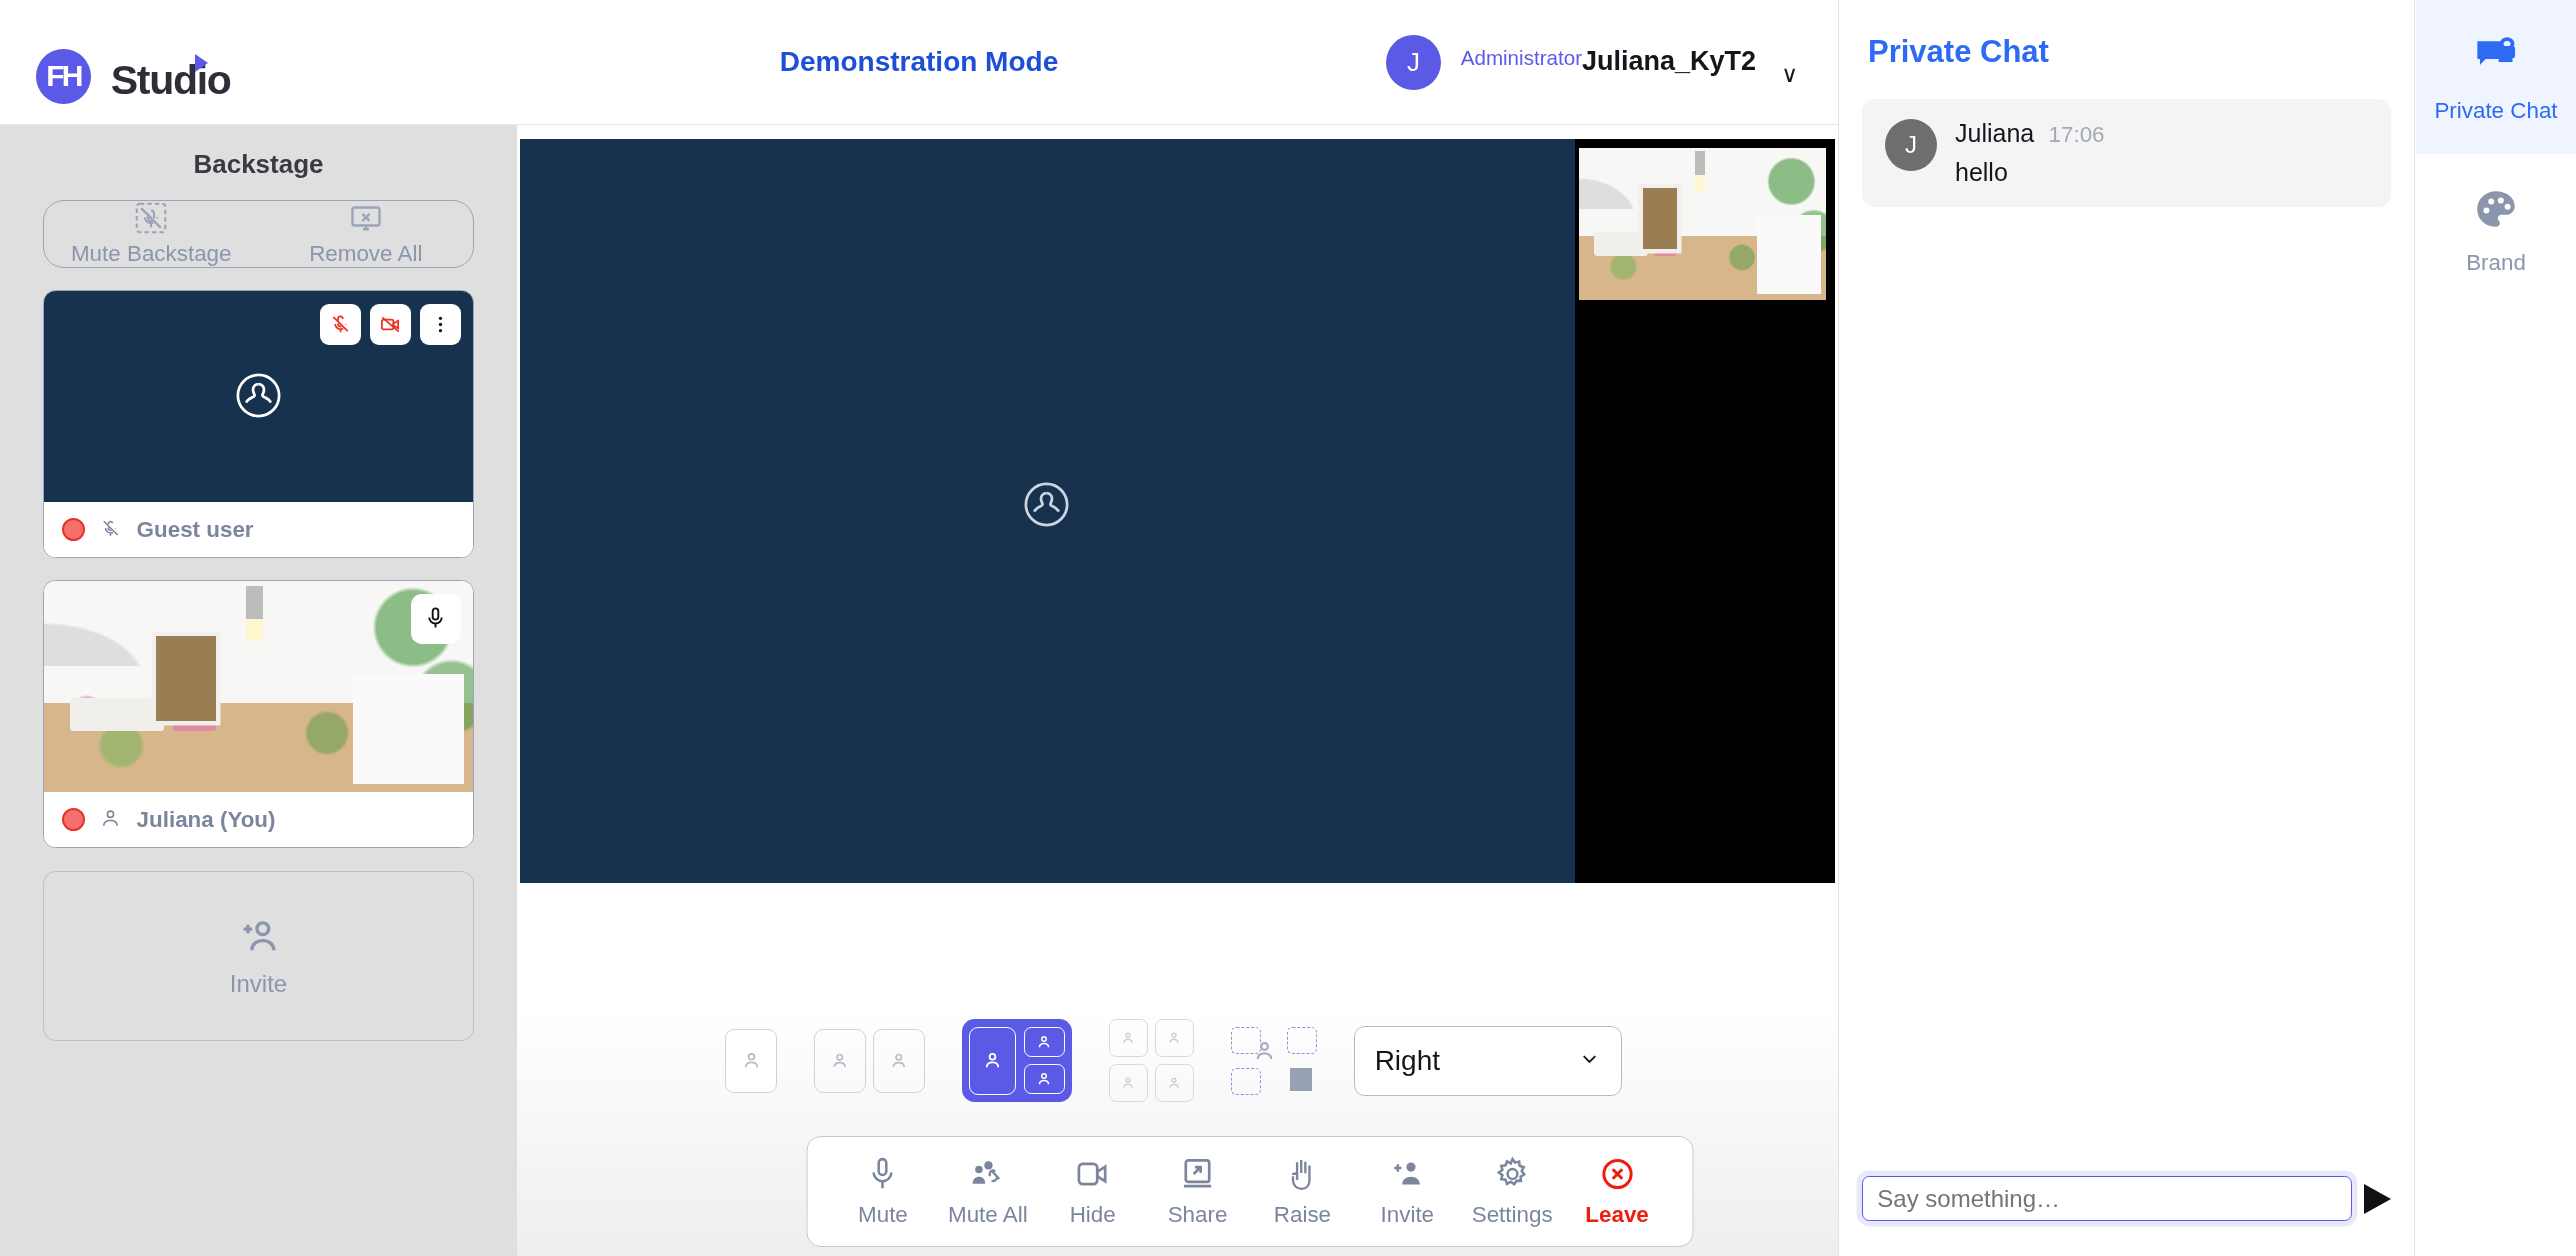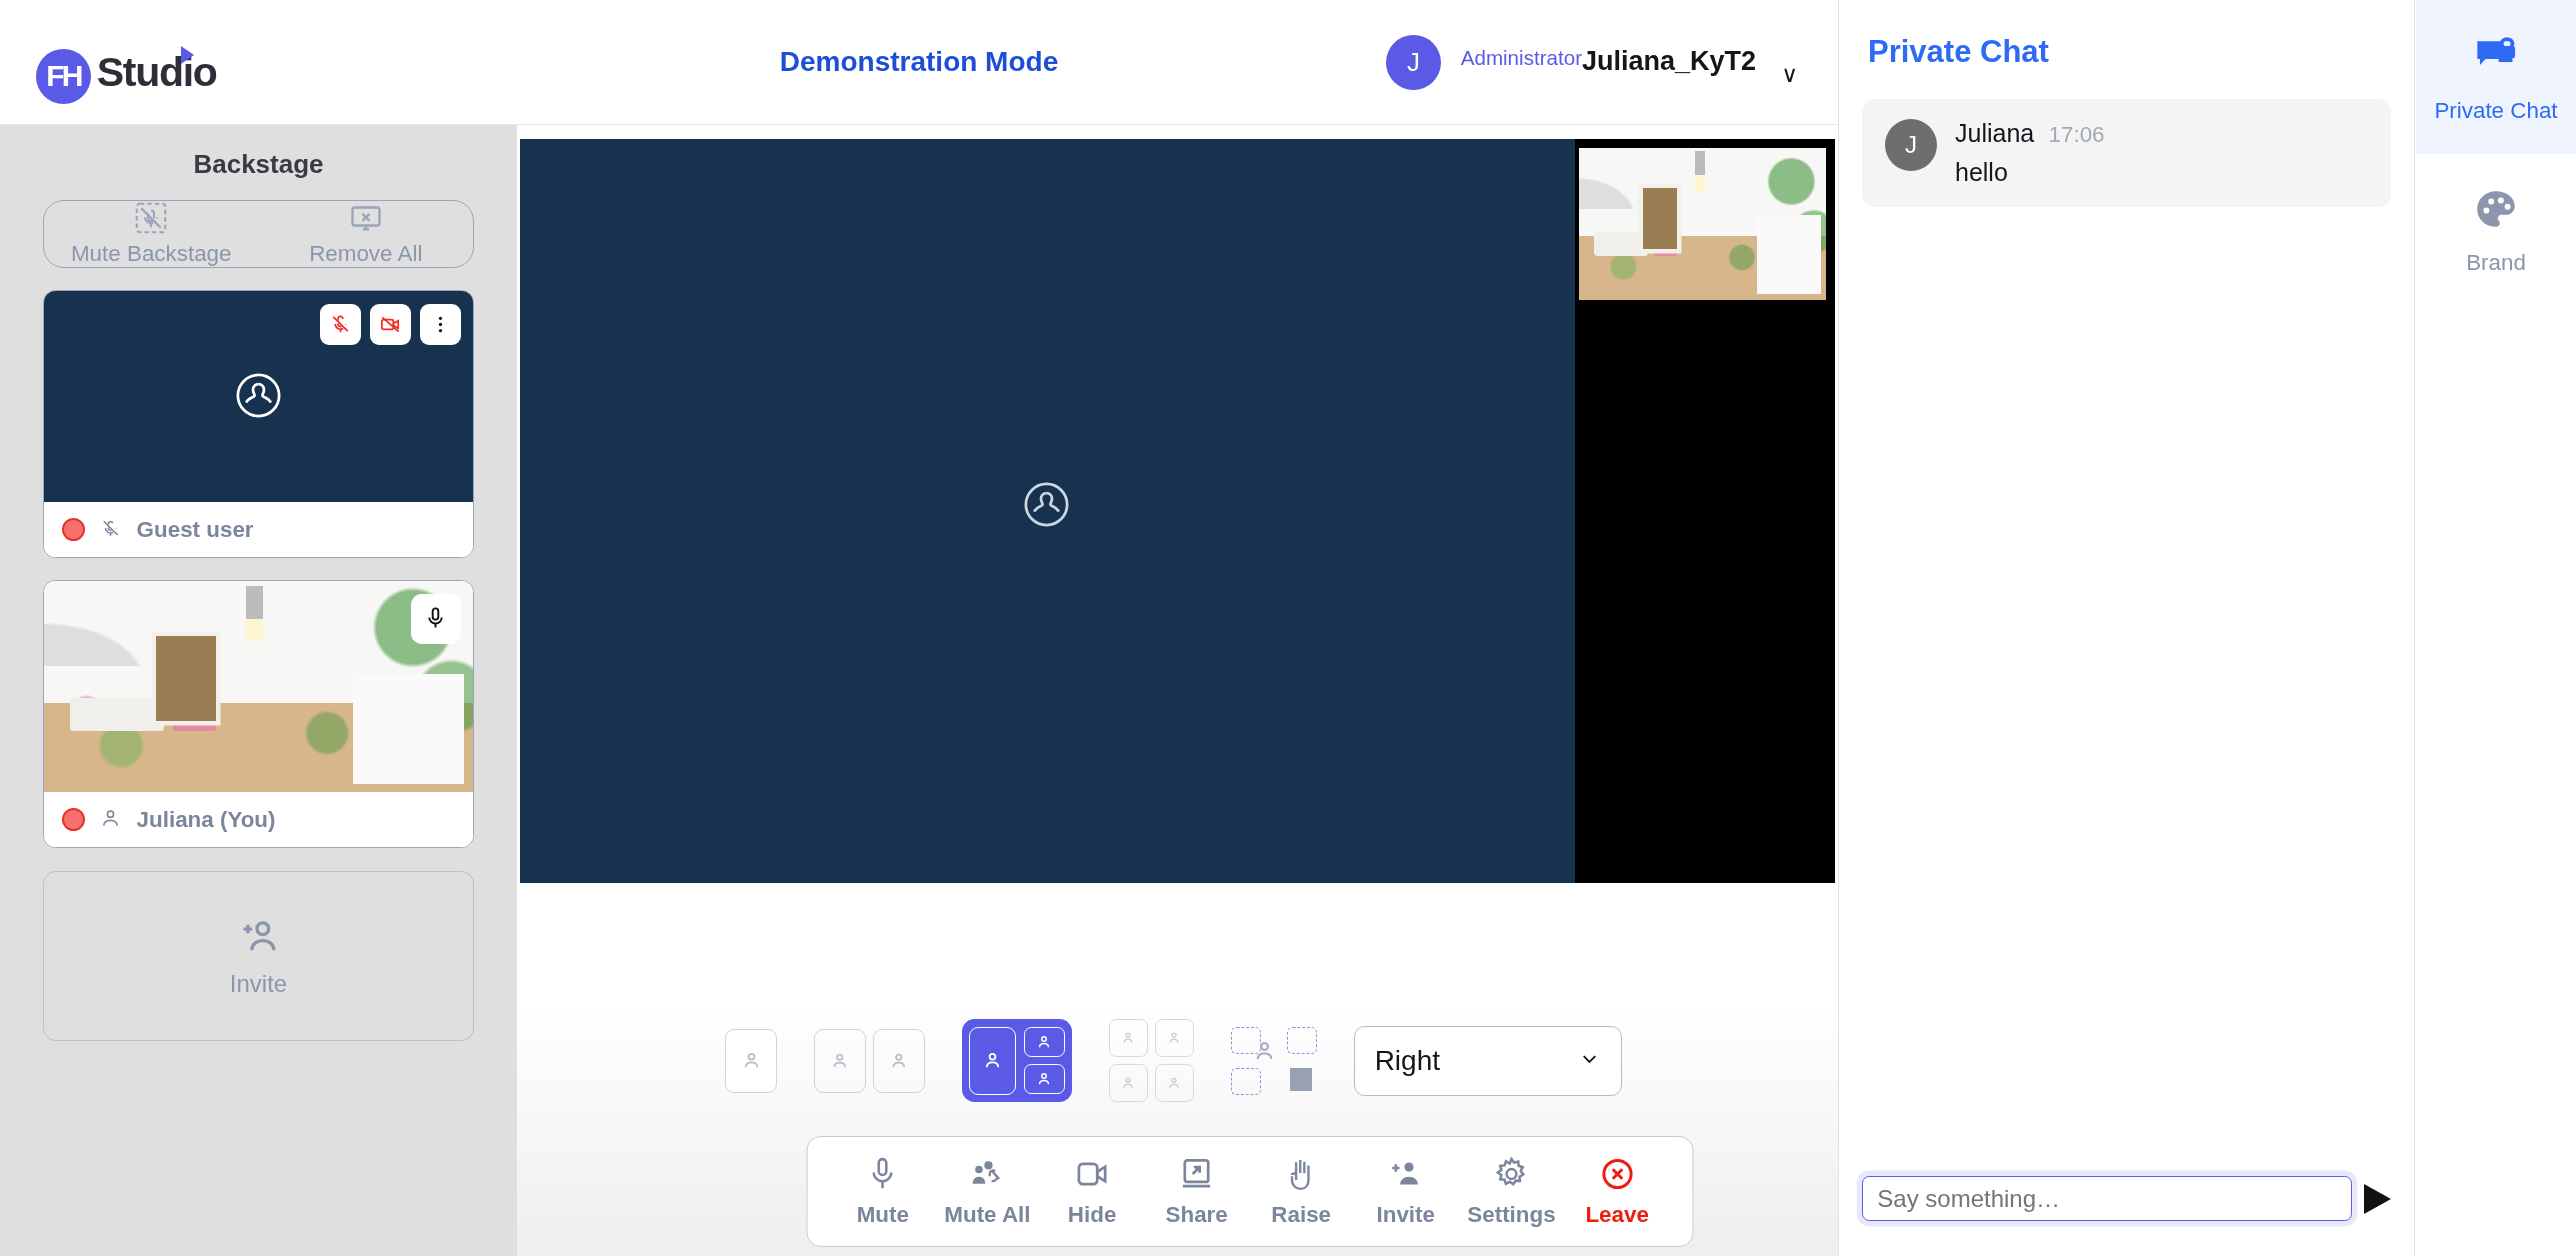--- a/index.html
+++ b/index.html
@@ -13,21 +13,21 @@
   .app { position: relative; width: 2576px; height: 1257px; display: flex; flex-direction: column; }
 
   
   .topbar {
     position: absolute; left: 0; top: 0;
     width: 1838px; height: 125px;
     background: #ffffff;
     display: flex; align-items: center;
     border-bottom: 0.9px solid #e7e7e7;
   }
-  .logo-wrap { display: flex; align-items: flex-start; margin-left: 36px; gap: 4px; margin-top: 28px; }
+  .logo-wrap { display: flex; align-items: flex-end; margin-left: 36px; gap: 18px; margin-top: 28px; }
   .logo-mark {
     width: 55px; height: 55px; border-radius: 50%;
     background: #5a5ae6; position: relative;
     display: flex; align-items: center; justify-content: center;
   }
   .logo-mark .fh {
     color: #ffffff; font-weight: 700; font-size: 30px;
     letter-spacing: -2.7px; font-family: "Liberation Sans", sans-serif;
   }
   .logo-text {
@@ -186,21 +186,21 @@
   .toolbar {
     position: absolute; left: 733px; top: 1011px;
     transform: translateX(-50%);
     width: 887px; height: 111px;
     border: 1.8px solid #c4c9d5; border-radius: 14.3px;
     background: #ffffff;
     display: flex; align-items: center; justify-content: space-around;
     padding: 0 23px;
   }
   .tb-item { display:flex; flex-direction:column; align-items:center; gap:6.3px; cursor:pointer; min-width:86px;}
-  .tb-item .lbl { font-size: 22.4px; color: #7b869c; font-weight: 700; }
+  .tb-item .lbl { font-size: 22.4px; color: #7b869c; font-weight: 400; }
   .tb-item.leave .lbl { color: #f01c0e; font-weight: 700; }
 
   
   .chat {
     position: absolute; left: 1838px; top: 0;
     width: 577px; height: 1257px;
     background: #ffffff;
     border-left: 0.9px solid #e2e2e2; border-right: 0.9px solid #e2e2e2;
     display: flex; flex-direction: column;
   }

